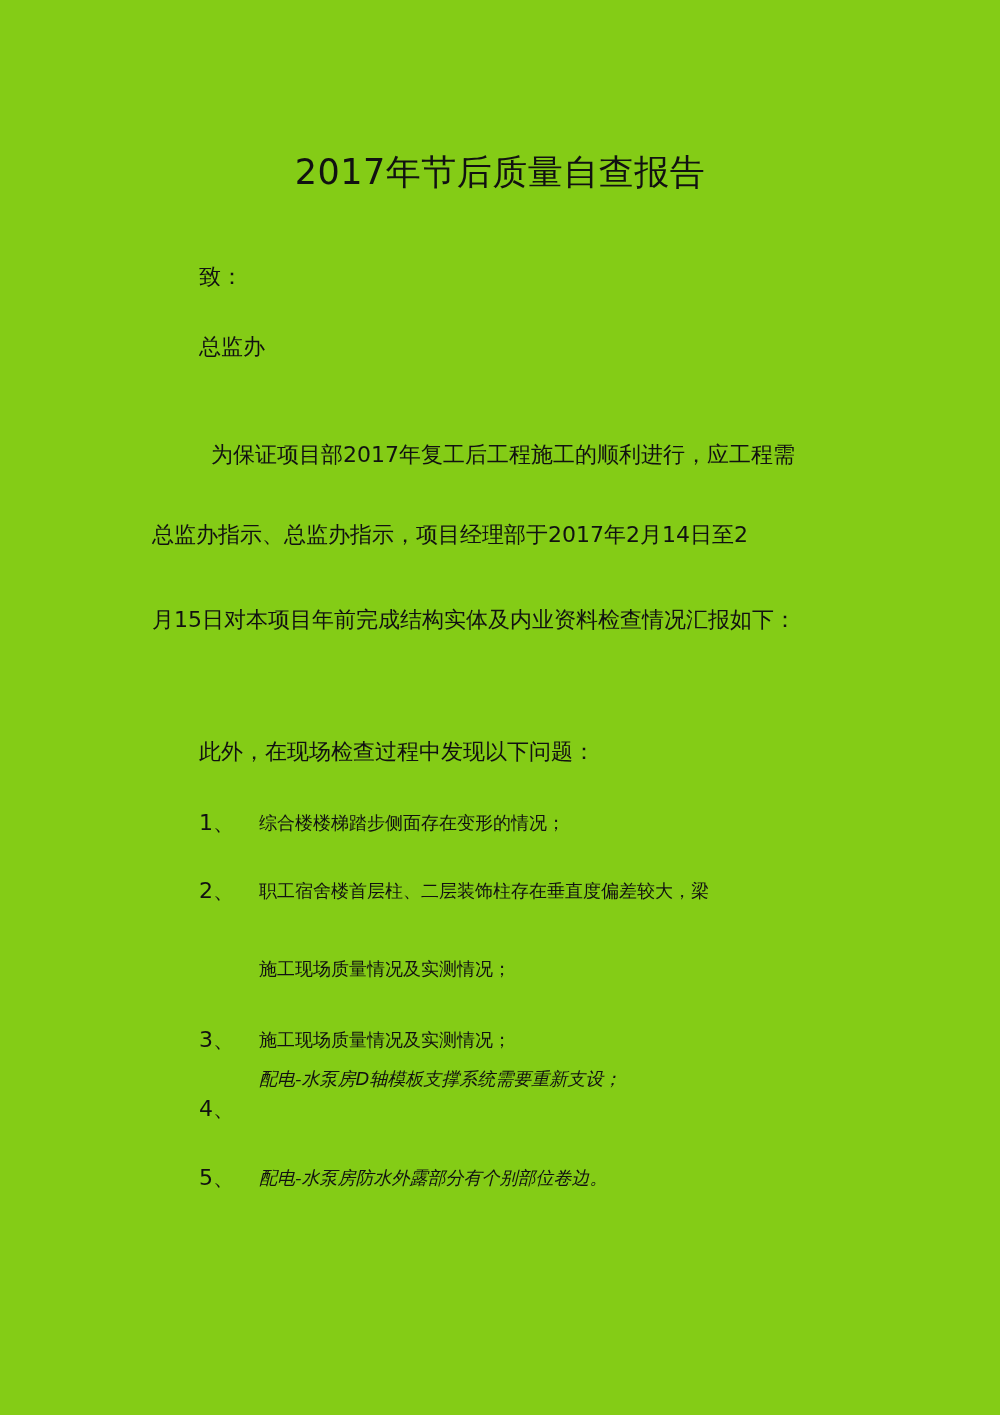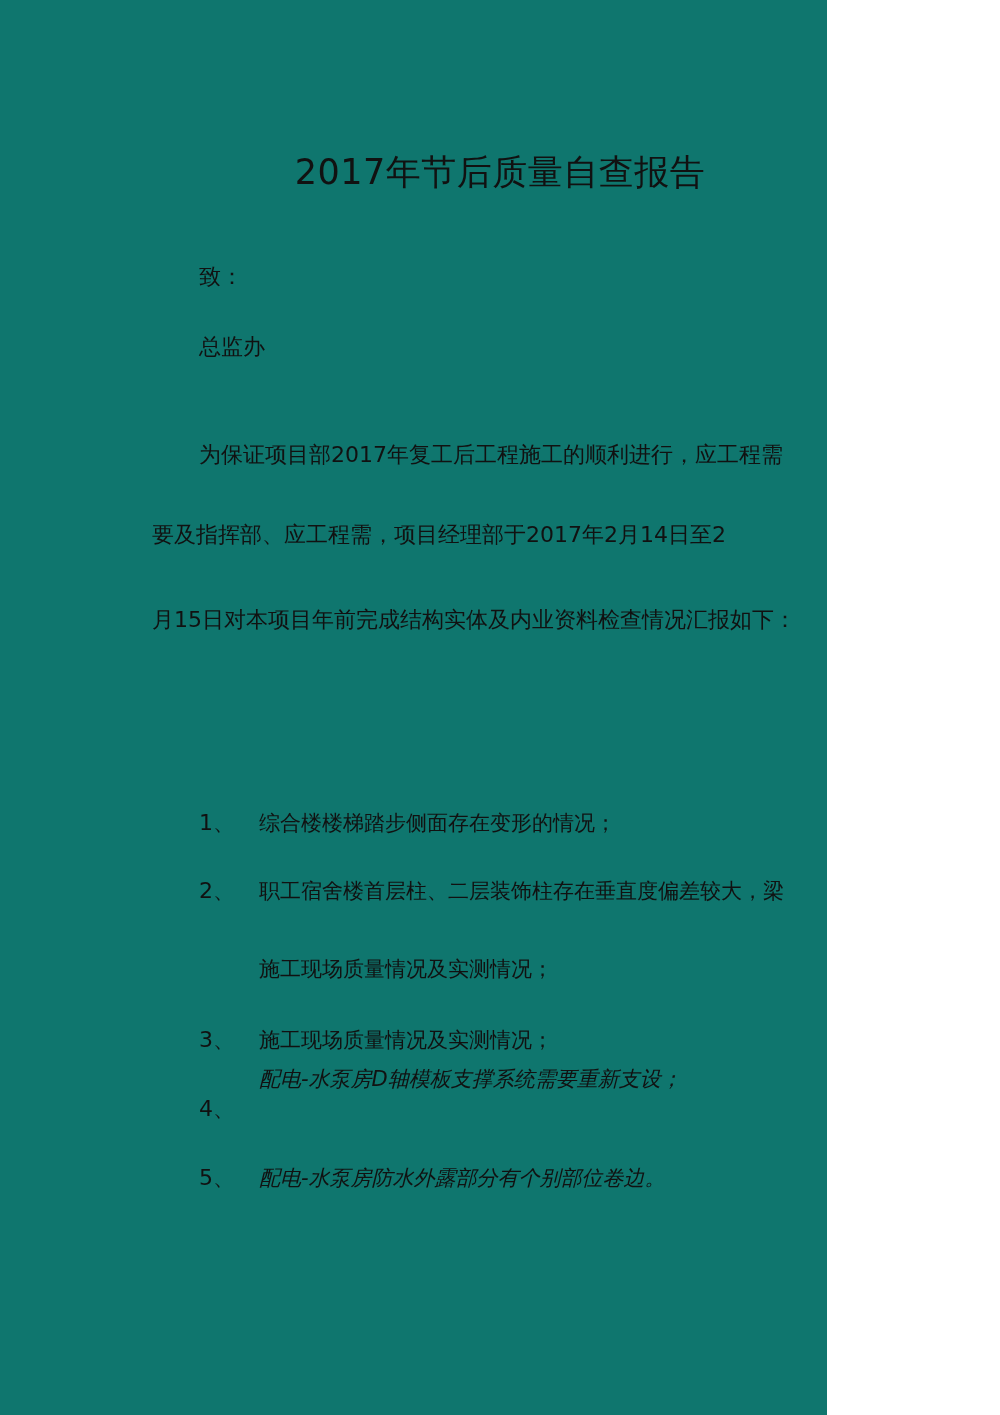--- a/index.html
+++ b/index.html
@@ -11,22 +11,22 @@
       width: 1000px;
       height: 1415px;
       position: relative;
       overflow: hidden;
       font-family: "DejaVu Sans", "Liberation Sans", sans-serif;
       color: #111111;
     }
     .page {
       position: absolute;
       left: 0; top: 0;
-      width: 827px; height: 1415px;
-      background: #0f766e;
+      width: 1000px; height: 1415px;
+      background: #84cc16;
     }
     .title {
       position: absolute;
       left: 0;
       top: 148px;
       width: 1000px;
       text-align: center;
       font-size: 35px;
       line-height: 48px;
       letter-spacing: 0.5px;
@@ -39,55 +39,56 @@
       line-height: 30px;
       white-space: nowrap;
       margin: 0;
     }
     .to-label { left: 199px; top: 262px; }
     .recipient {
       left: 199px; top: 332px;
       text-underline-offset: 5px;
       text-decoration-thickness: 1px;
     }
-    .para-l1 { left: 199px; top: 440px; }
+    .para-l1 { left: 211px; top: 440px; }
     .para-l2 { left: 152px; top: 520px; }
     .para-l3 { left: 152px; top: 598px; margin-top: 7px; }
     .section-heading { left: 199px; top: 667px; }
     .intro { left: 199px; top: 737px; }
 
     .item-num {
       position: absolute;
       font-size: 22px;
       line-height: 30px;
       left: 199px;
       white-space: nowrap;
     }
     .item-text {
       position: absolute;
-      font-size: 21px;
+      font-size: 18px;
       line-height: 30px;
       left: 259px;
       white-space: nowrap;
     }
   </style>
 </head>
 <body>
 
 <div class="page">
 
   <h1 class="title">2017年节后质量自查报告</h1>
 
   <p class="line to-label">致：</p>
   <p class="line recipient">总监办</p>
 
   <p class="line para-l1">为保证项目部2017年复工后工程施工的顺利进行，应工程需</p>
-  <p class="line para-l2">要及指挥部、应工程需，项目经理部于2017年2月14日至2</p>
+  <p class="line para-l2">总监办指示、总监办指示，项目经理部于2017年2月14日至2</p>
   <p class="line para-l3">月15日对本项目年前完成结构实体及内业资料检查情况汇报如下：</p>
 
+  <p class="line intro">此外，在现场检查过程中发现以下问题：</p>
 
   <div>
     <div>
       <span class="item-num" style="top:808px;">1、</span>
       <span class="item-text" style="top:808px;">综合楼楼梯踏步侧面存在变形的情况；</span>
     </div>
     <div>
       <span class="item-num" style="top:876px;">2、</span>
       <span class="item-text" style="top:876px;">职工宿舍楼首层柱、二层装饰柱存在垂直度偏差较大，梁</span>
       <span class="item-text" style="top:954px;">施工现场质量情况及实测情况；</span>

